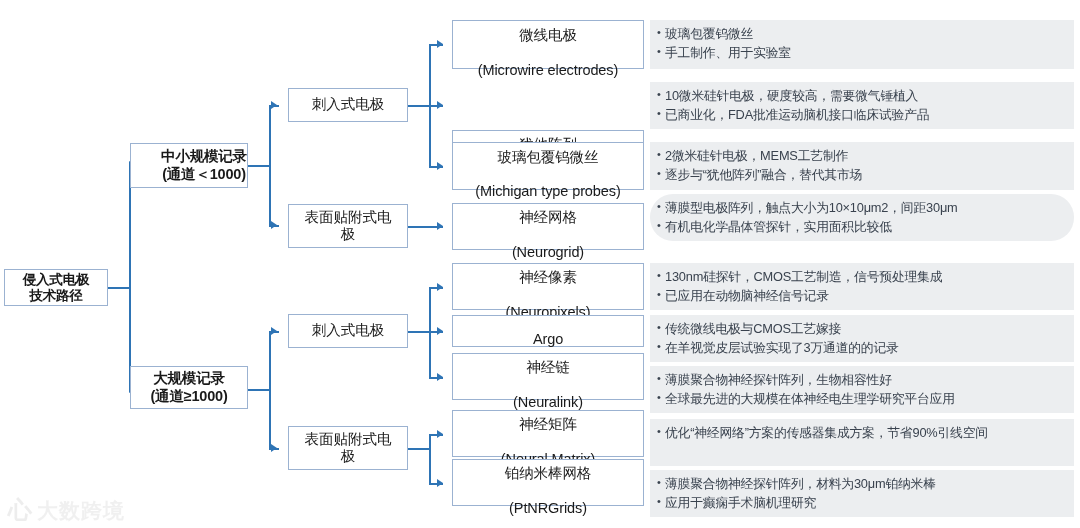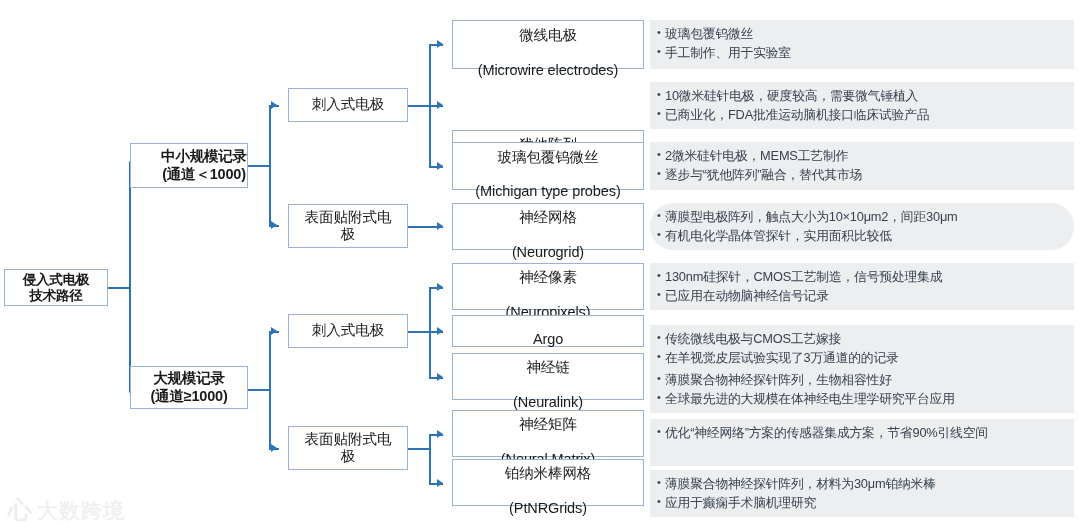--- a/index.html
+++ b/index.html
@@ -249,29 +249,29 @@
     <span class="li">手工制作、用于实验室</span>
   </div>
   <div class="desc" style="left:650px; top:82px; width:424px; height:47px;">
     <span class="li">10微米硅针电极，硬度较高，需要微气锤植入</span>
     <span class="li">已商业化，FDA批准运动脑机接口临床试验产品</span>
   </div>
   <div class="desc" style="left:650px; top:142px; width:424px; height:48px;">
     <span class="li">2微米硅针电极，MEMS工艺制作</span>
     <span class="li">逐步与“犹他阵列”融合，替代其市场</span>
   </div>
-  <div class="desc" style="left:650px; top:203px; width:424px; height:47px;border-radius:23px;">
+  <div class="desc" style="left:650px; top:194px; width:424px; height:47px;border-radius:23px;">
     <span class="li">薄膜型电极阵列，触点大小为10×10μm2，间距30μm</span>
     <span class="li">有机电化学晶体管探针，实用面积比较低</span>
   </div>
   <div class="desc" style="left:650px; top:263px; width:424px; height:47px;">
     <span class="li">130nm硅探针，CMOS工艺制造，信号预处理集成</span>
     <span class="li">已应用在动物脑神经信号记录</span>
   </div>
-  <div class="desc" style="left:650px; top:315px; width:424px; height:47px;margin-top:10px;">
+  <div class="desc" style="left:650px; top:315px; width:424px; height:47px;">
     <span class="li">传统微线电极与CMOS工艺嫁接</span>
     <span class="li">在羊视觉皮层试验实现了3万通道的的记录</span>
   </div>
   <div class="desc" style="left:650px; top:366px; width:424px; height:47px;">
     <span class="li">薄膜聚合物神经探针阵列，生物相容性好</span>
     <span class="li">全球最先进的大规模在体神经电生理学研究平台应用</span>
   </div>
   <div class="desc" style="left:650px; top:419px; width:424px; height:47px;">
     <span class="li">优化“神经网络”方案的传感器集成方案，节省90%引线空间</span>
   </div>

